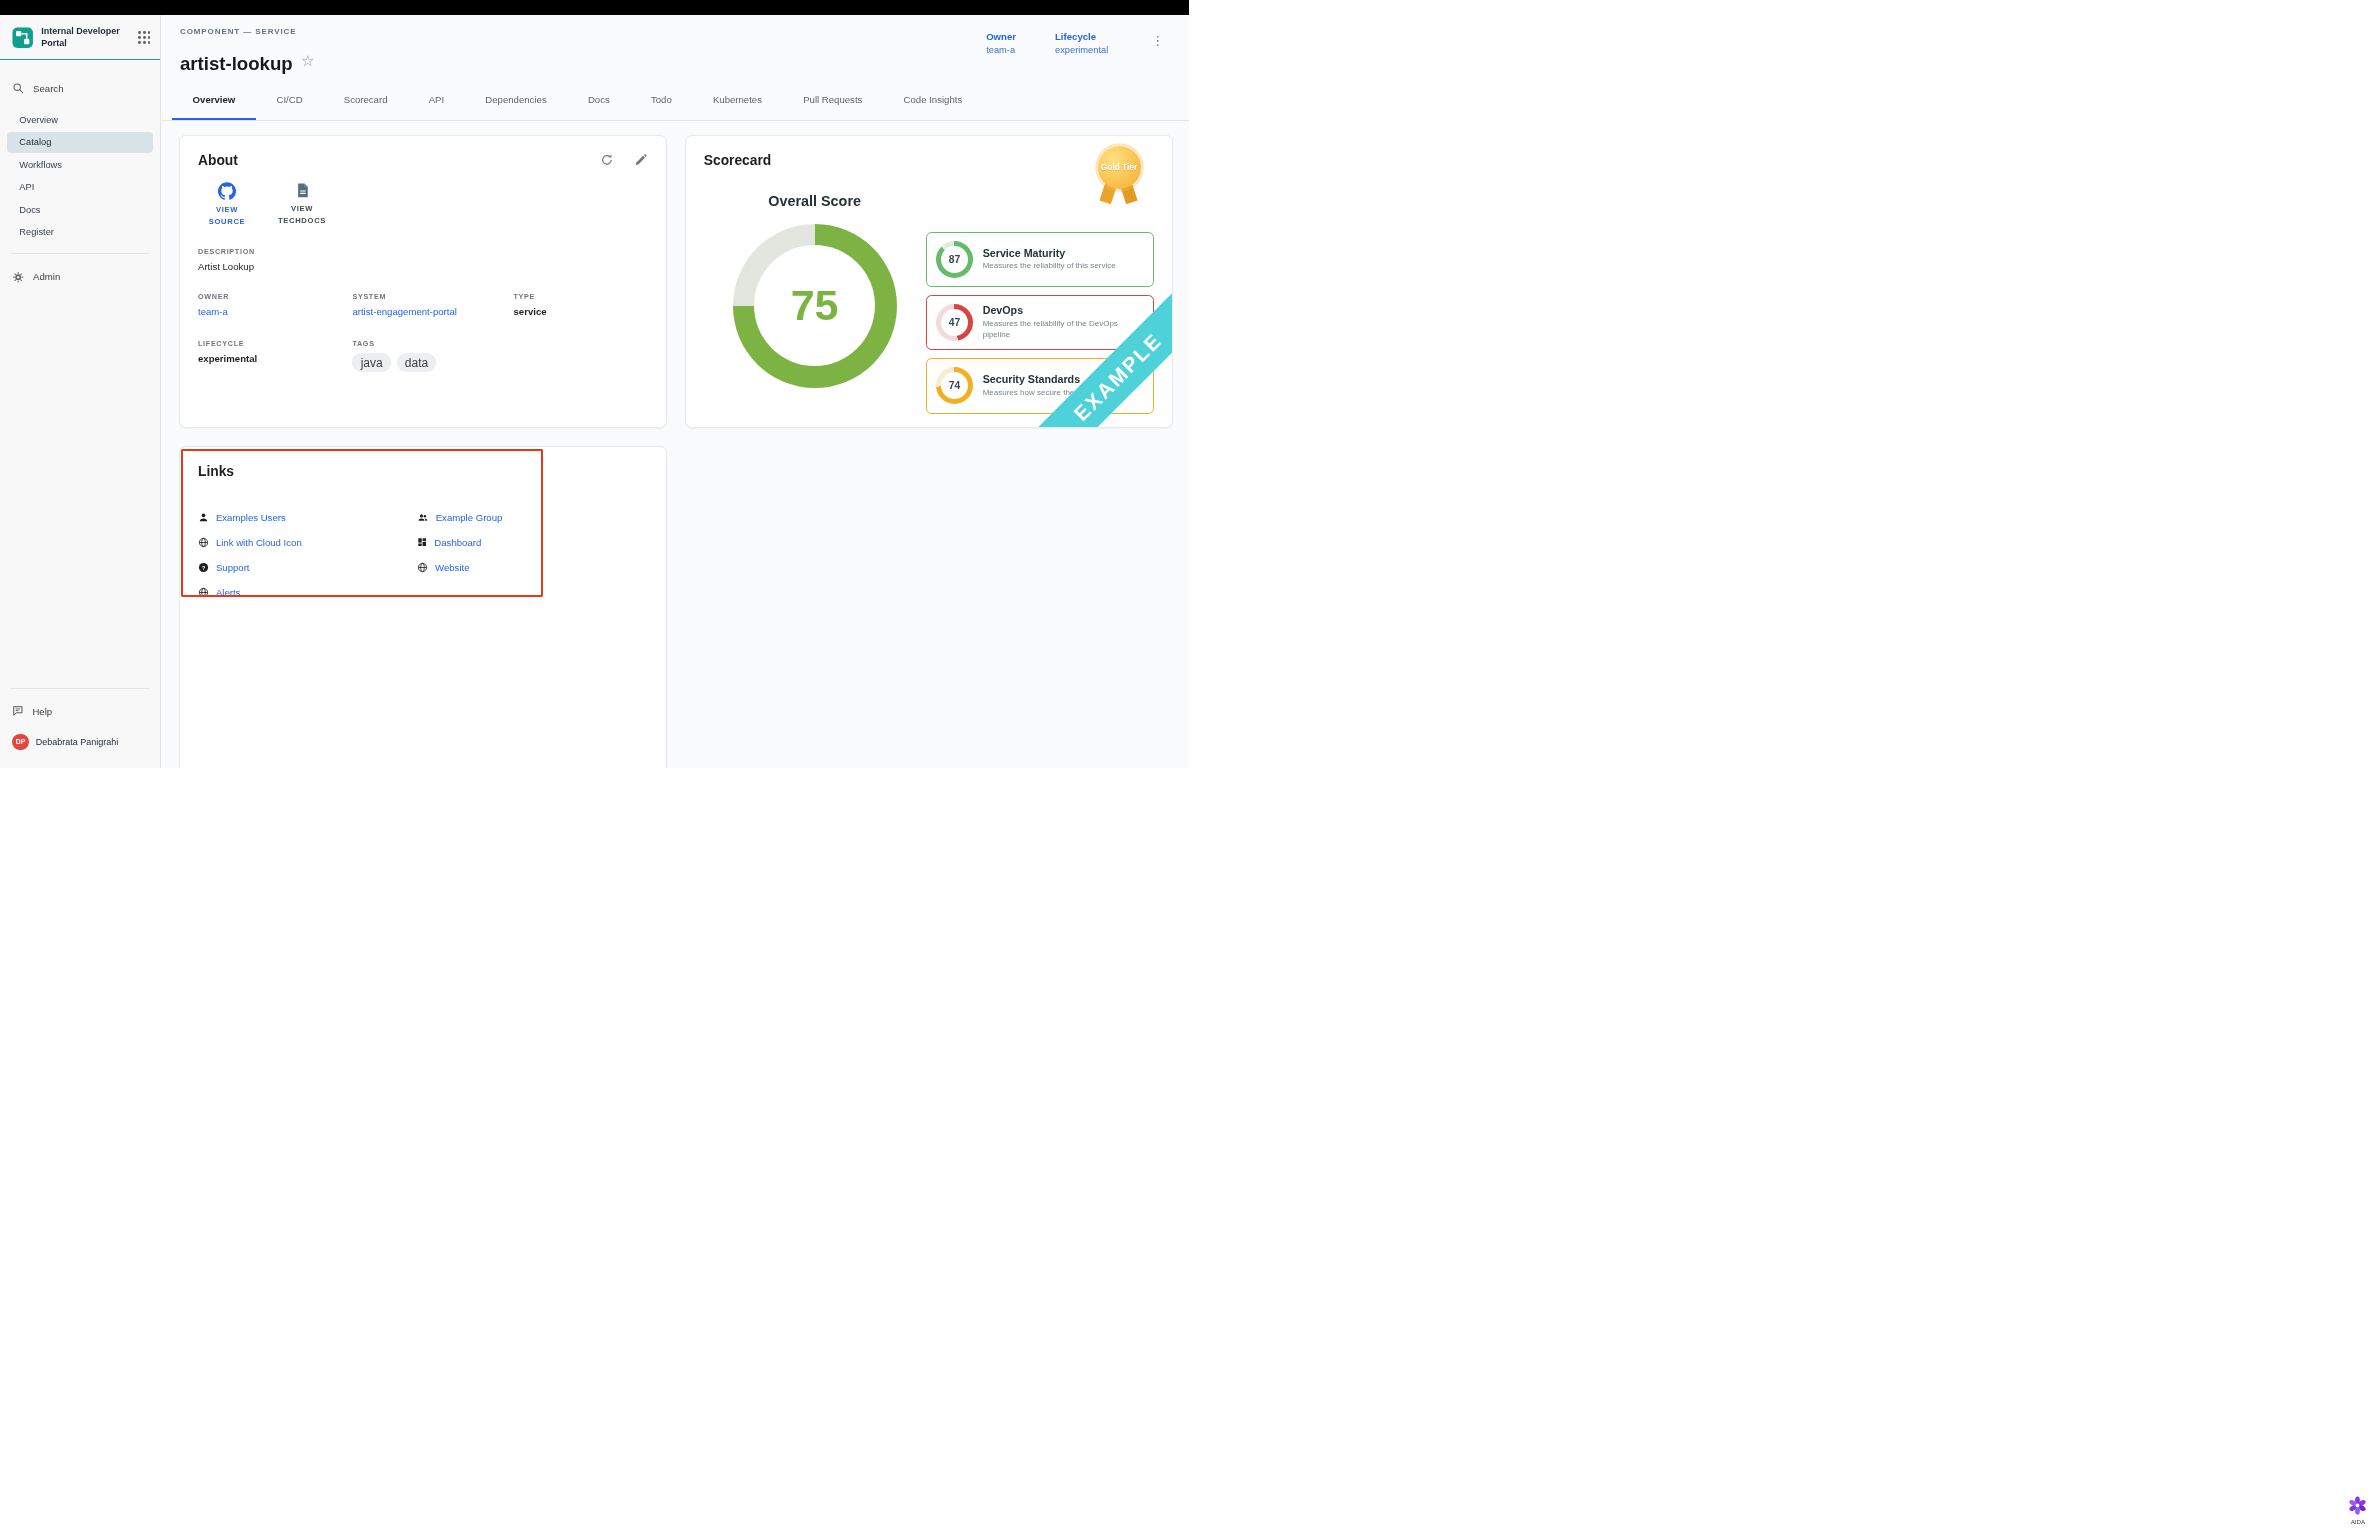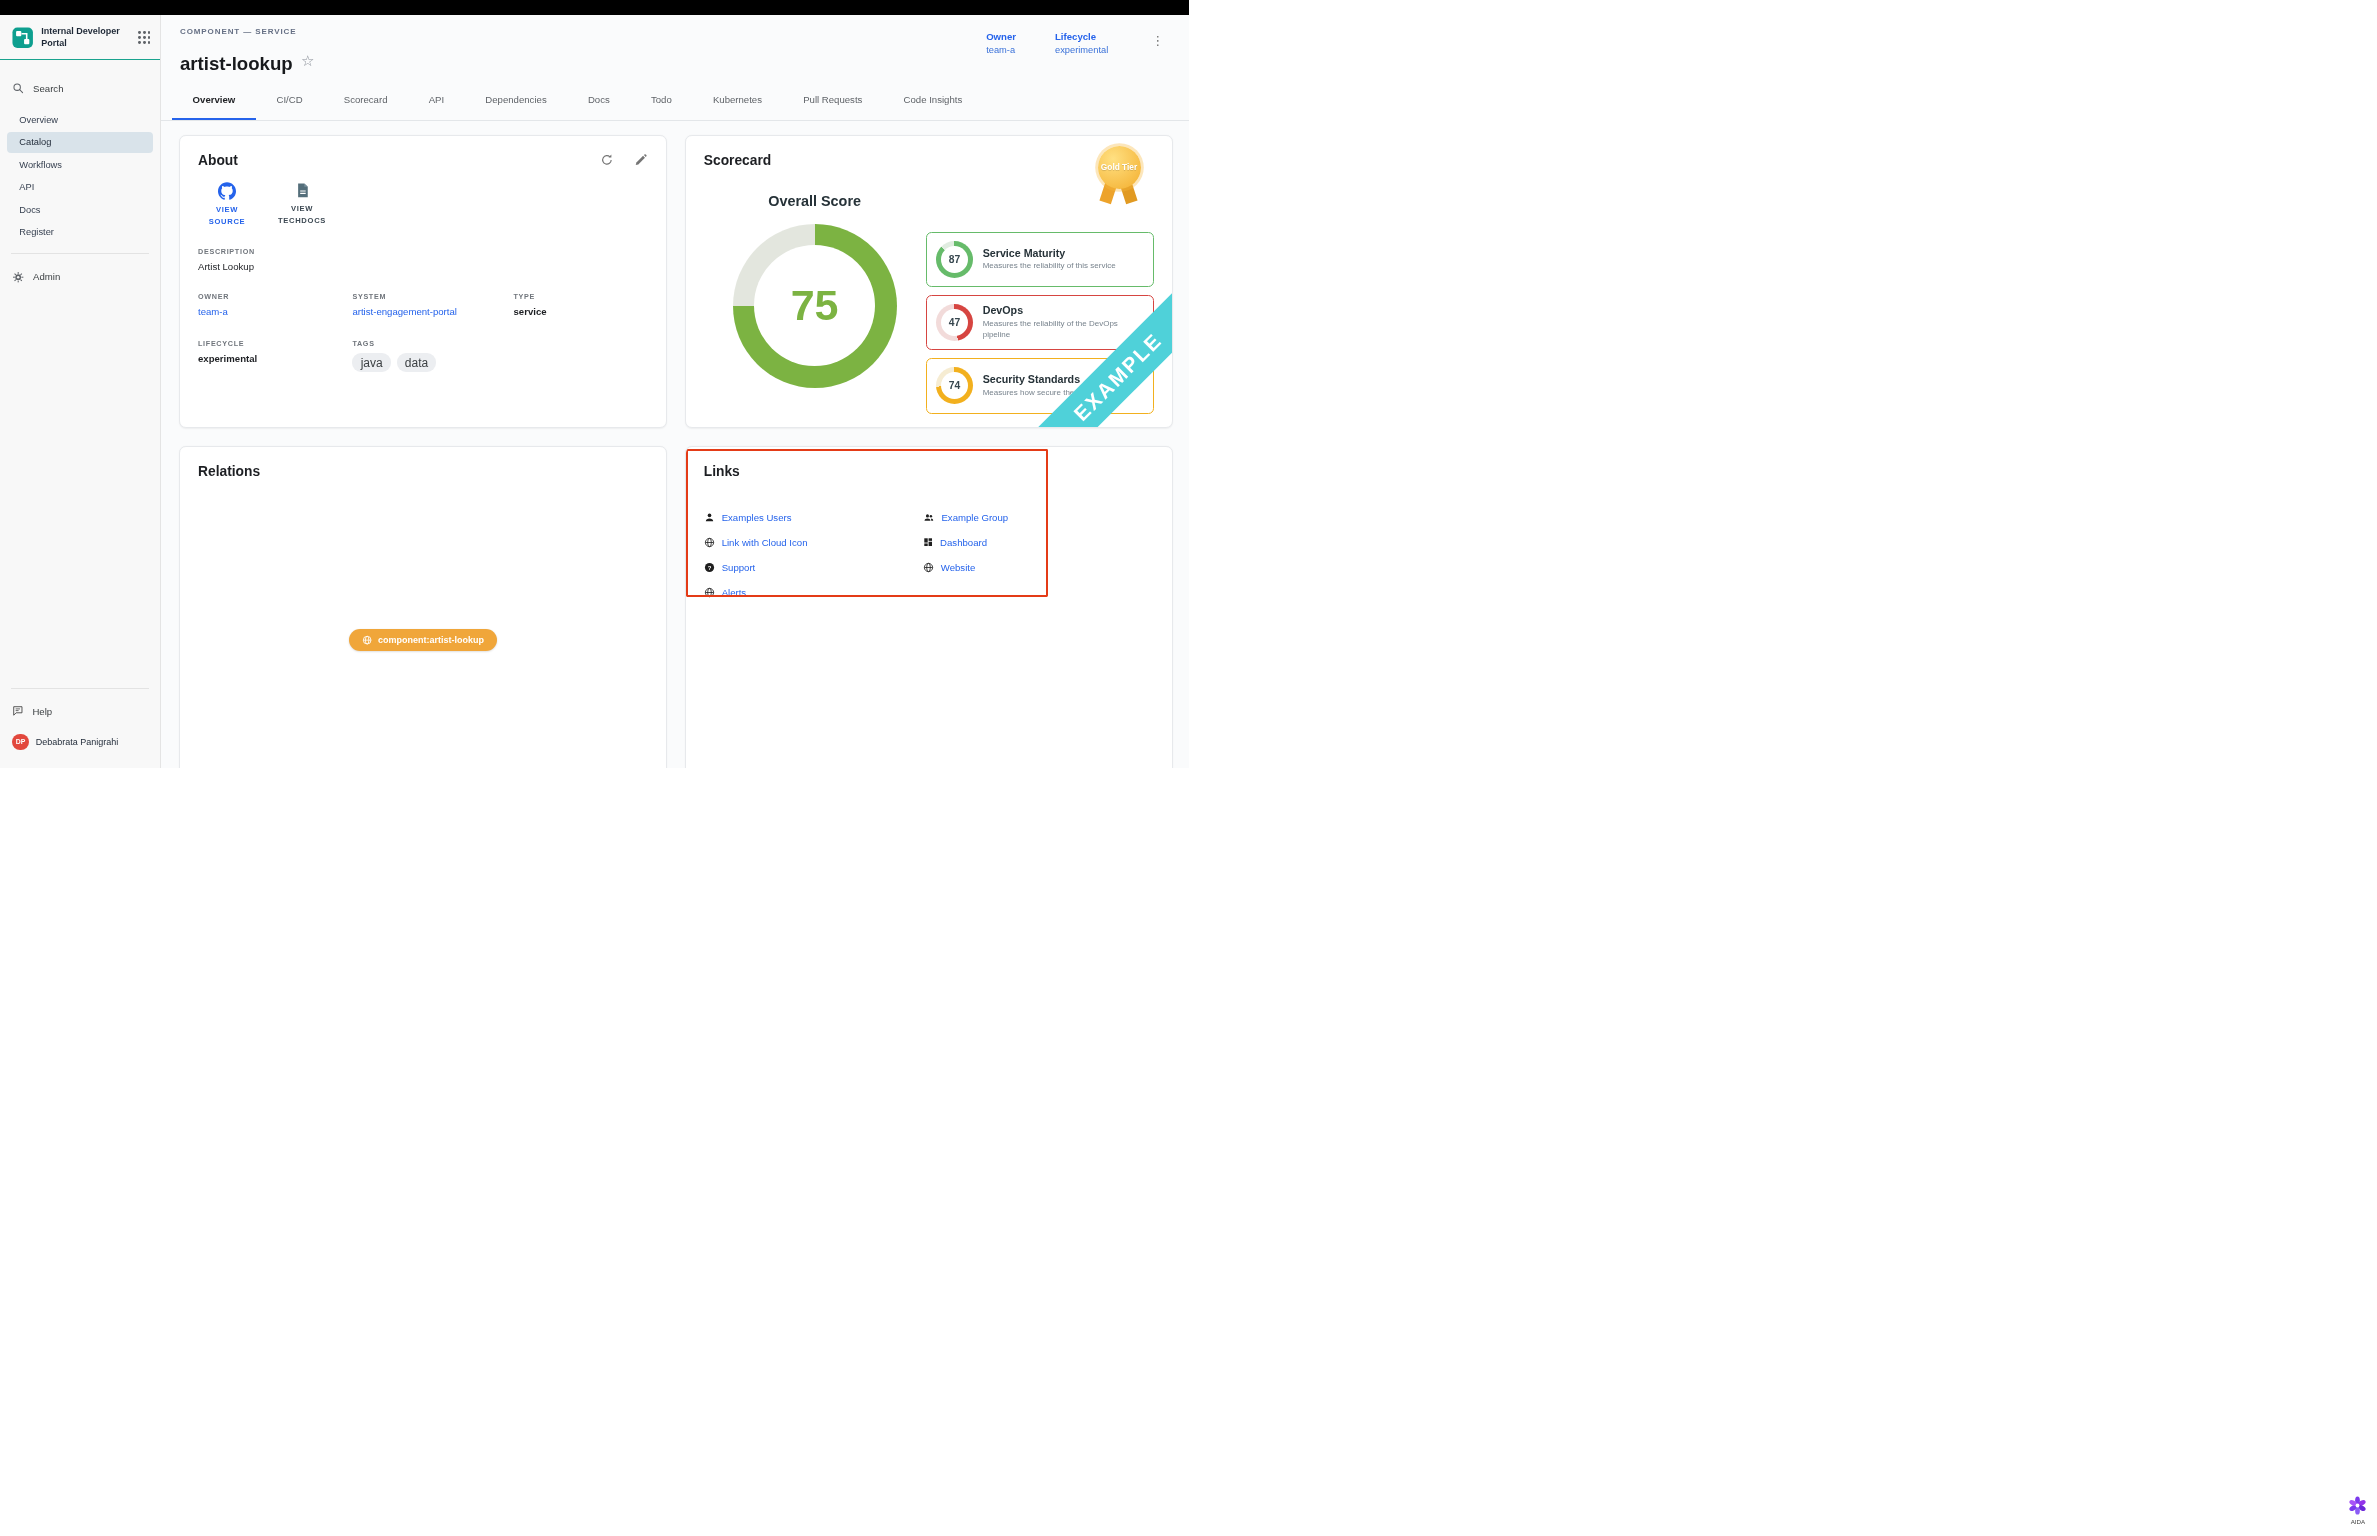--- a/index.html
+++ b/index.html
@@ -371,33 +371,20 @@
                   <div class="metric-name">Security Standards</div>
                   <div class="metric-desc">Measures how secure the ser</div>
                 </div>
               </div>
             </div>
           </div>
 
           <div class="example-ribbon">EXAMPLE</div>
         </section>
 
-        <section class="card row2">
-          <h2 class="card-title">Relations</h2>
-          <div class="relations-body">
-            <div class="entity-pill">
-              <svg width="10.3" height="10.3" viewBox="0 0 24 24">
-                <circle cx="12" cy="12" r="9" fill="none" stroke="#fff" stroke-width="2"></circle>
-                <ellipse cx="12" cy="12" rx="4" ry="9" fill="none" stroke="#fff" stroke-width="2"></ellipse>
-                <line x1="3" y1="12" x2="21" y2="12" stroke="#fff" stroke-width="2"></line>
-              </svg>
-              <span>component:artist-lookup</span>
-            </div>
-          </div>
-        </section>
 
         <section class="card row2">
           <div class="red-box"></div>
           <h2 class="card-title">Links</h2>
 
           <div class="links-grid">
             <div class="link-row">
               <svg width="11" height="11" viewBox="0 0 24 24">
                 <circle cx="12" cy="7.5" r="4" fill="#1f1f1f"></circle>
                 <path d="M4 20c0-4 3.6-6 8-6s8 2 8 6z" fill="#1f1f1f"></path>

